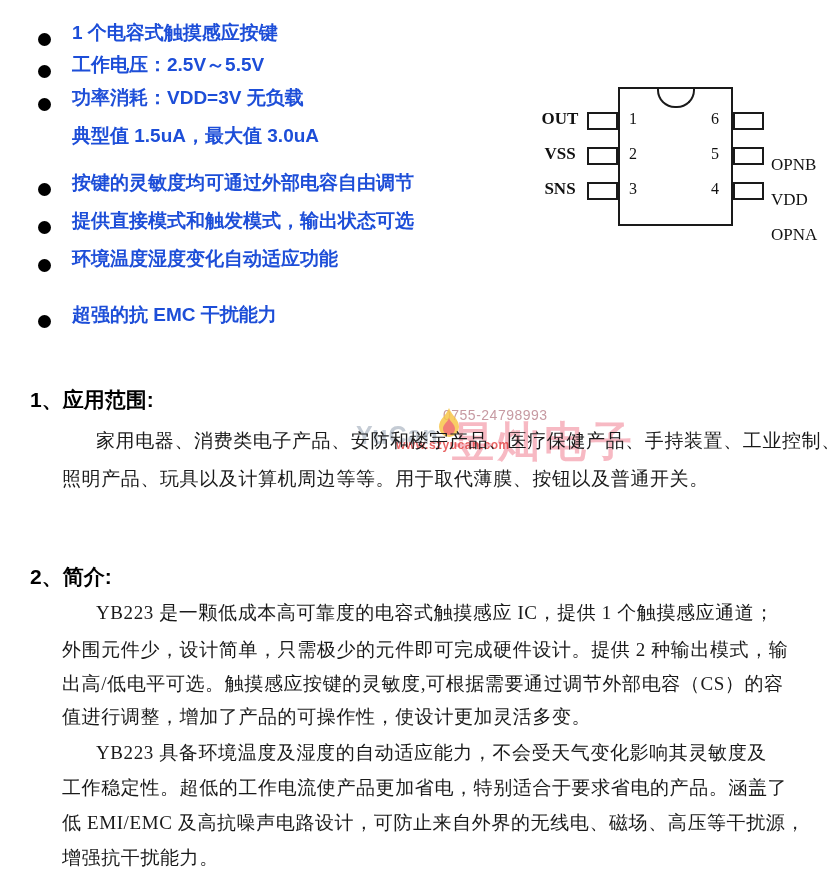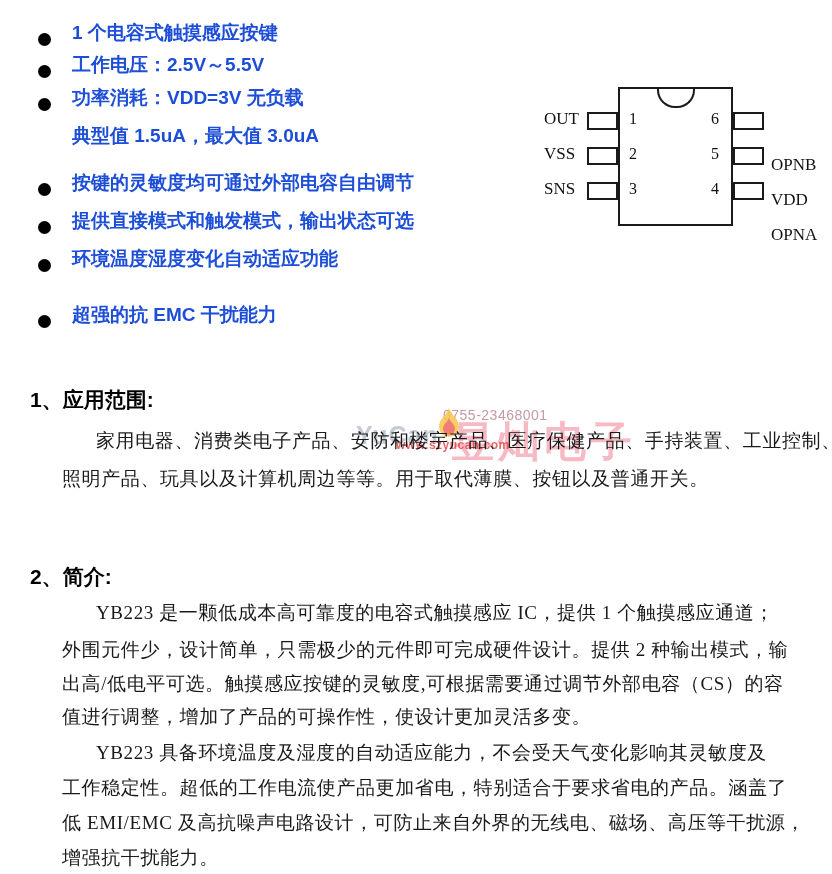--- a/index.html
+++ b/index.html
@@ -46,21 +46,21 @@
   .pin-num {
     position:absolute; font-family:"Liberation Serif", serif;
     font-size:16px; color:#111; width:14px; text-align:center;
   }
   .pnl { left:98px; }  .pnr { left:180px; }
   .ny1{top:52px}.ny2{top:87px}.ny3{top:122px}
   .pin-label {
     position:absolute; font-family:"Liberation Serif", serif;
     font-size:17px; color:#111; white-space:nowrap;
   }
-  .pll { left:16px; width:52px; text-align:left; }
+  .pll { left:6px; width:52px; text-align:center;font-weight:bold; }
   .plr { left:243px; text-align:left;margin-top:46px; }
   .ly1{top:51px}.ly2{top:86px}.ly3{top:121px}
   .chip-caption {
     position:absolute; left:50px; top:191px; width:200px;
     text-align:center; font-family:"Liberation Sans", sans-serif;
     font-size:16px; color:#222; letter-spacing:0.5px;
   }
 
   
   .sec-head {
@@ -166,21 +166,21 @@
   <div class="pin-label pll ly2">VSS</div>
   <div class="pin-label pll ly3">SNS</div>
   <div class="pin-label plr ly1">OPNB</div>
   <div class="pin-label plr ly2">VDD</div>
   <div class="pin-label plr ly3">OPNA</div>
 
 </div>
 
 <div class="wm wm-en">YuCan</div>
 <div class="wm wm-cn">昱灿电子</div>
-<div class="wm wm-phone">0755-23468001</div>
+<div class="wm wm-phone">0755-24798993</div>
 <div class="wm wm-url">www.szyucan.com</div>
 <div class="wm wm-flame">
   <svg width="22" height="30" viewBox="0 0 22 30">
     <path d="M11 0 C14 8 21 11 21 19 A10 10 0 1 1 1 19 C1 11 8 8 11 0 Z" fill="#f7c64a" opacity="0.85"></path>
     <path d="M11 10 C13 15 17 16 17 21 A6 6 0 1 1 5 21 C5 16 9 15 11 10 Z" fill="#ef6a7a" opacity="0.8"></path>
   </svg>
 </div>
 
 <div class="sec-head h1">1、应用范围:</div>
 <div class="bline ind s1l1">家用电器、消费类电子产品、安防和楼宇产品、医疗保健产品、手持装置、工业控制、</div>

